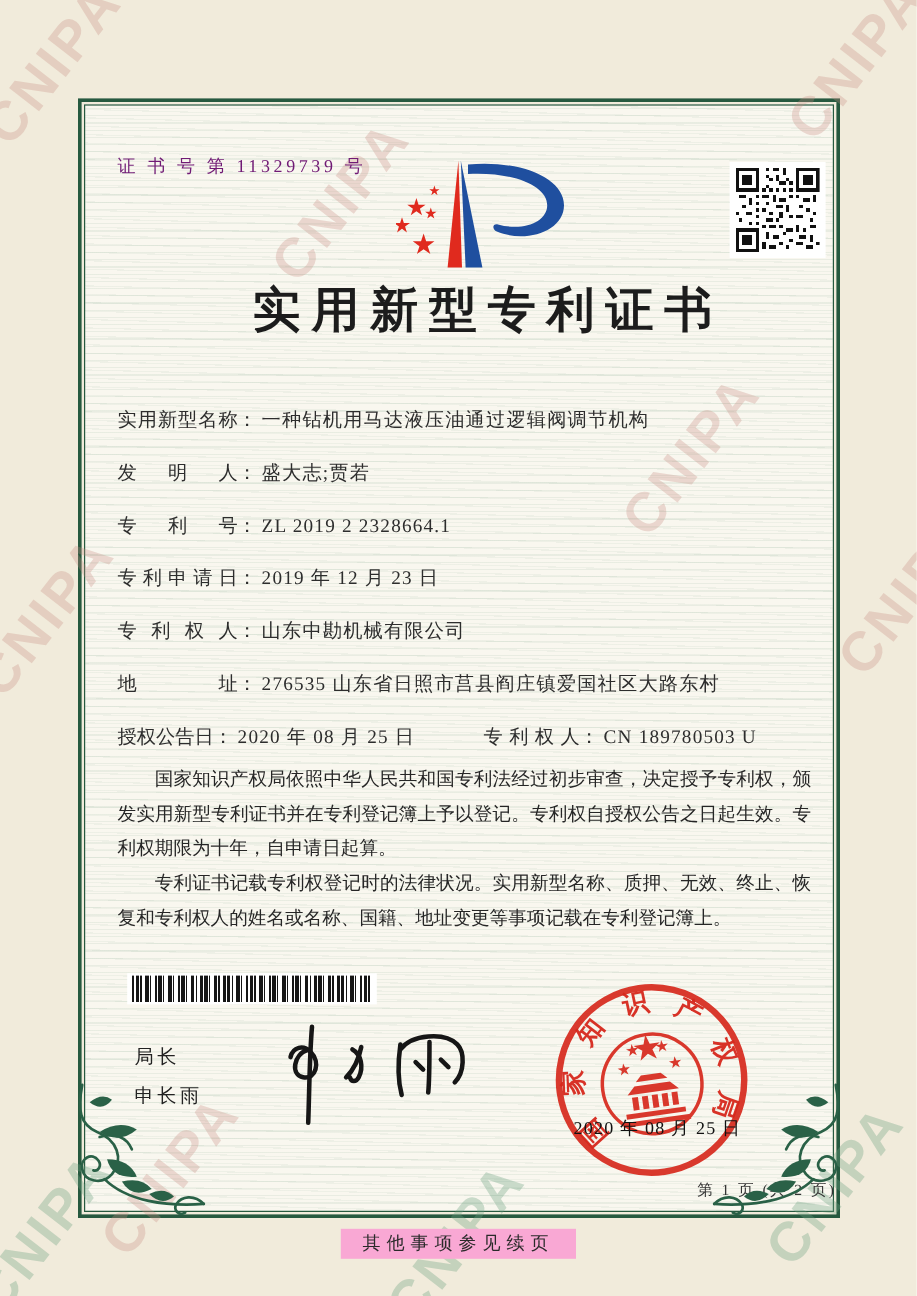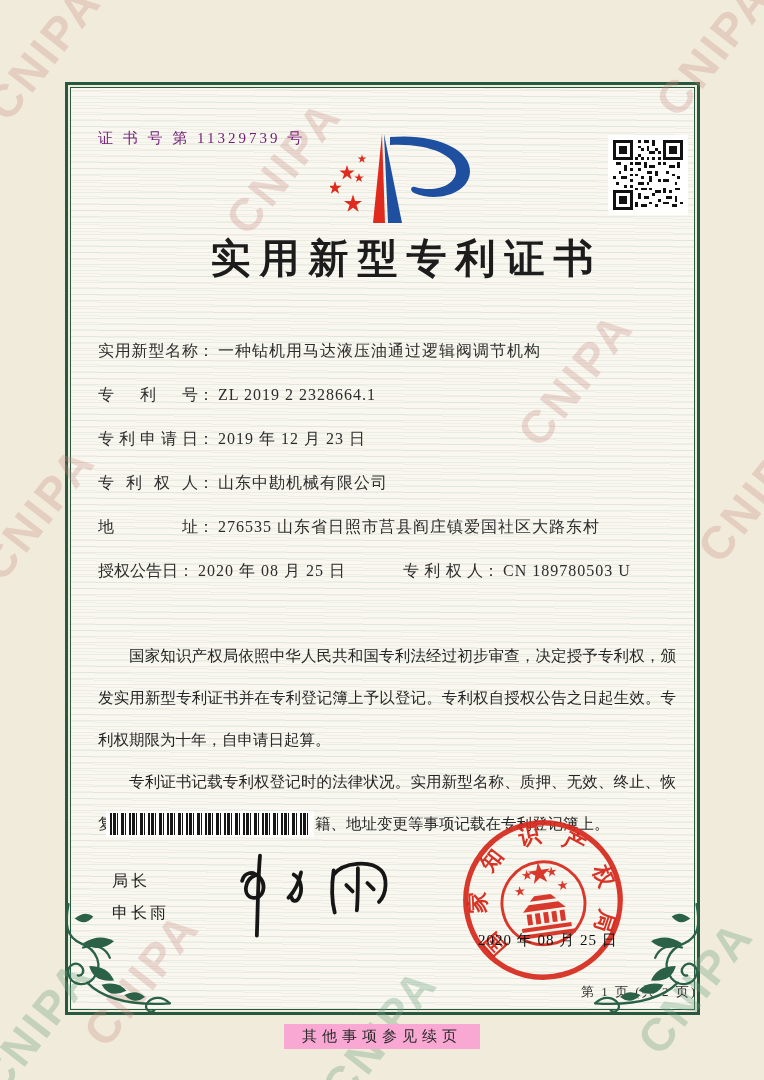--- a/index.html
+++ b/index.html
@@ -39,21 +39,21 @@
 
   .fields { left:30px; top:244px; width:575px; font-size:16px; color:#2d2d2d; }
   .frow  { position:relative; height:44px; line-height:44px; white-space:nowrap; }
   .flabel { display:inline-block; width:100px; text-align:justify; text-align-last:justify;
             vertical-align:top; }
   .flabel.short { width:80px; }
   .fvalue { letter-spacing:1px; }
   .gpair2 { position:absolute; left:305px; top:0; }
 
   .paras { left:30px; top:550px; width:578px; }
-  .paras p { font-size:15.5px; line-height:42px; text-indent:2em; text-align:justify;
+  .paras p { font-size:15.5px; line-height:29px; text-indent:2em; text-align:justify;
              color:#262626; margin:0; }
 
   .barcode { left:38px; top:726px; width:208px; height:26px; background:#fff; padding:2px 4px; }
   .barcode-bars { width:100%; height:100%;
       background:repeating-linear-gradient(90deg,
         #161616 0 2px, #fff 2px 3px, #161616 3px 6px, #fff 6px 7px,
         #161616 7px 8px, #fff 8px 11px, #161616 11px 14px, #fff 14px 15px,
         #161616 15px 16px, #fff 16px 19px); }
 
   .signer-title, .signer-name { left:44px; font-family:"Liberation Sans","DejaVu Sans",sans-serif;
@@ -135,20 +135,24 @@
         </g>
       </svg>
     </div>
 
     <div class="fg title">实用新型专利证书</div>
 
     <div class="fg fields">
       <div class="frow">
         <span class="flabel">实用新型名称</span><span>：</span>
         <span class="fvalue">一种钻机用马达液压油通过逻辑阀调节机构</span>
+      </div>
+      <div class="frow">
+        <span class="flabel">发明人</span><span>：</span>
+        <span class="fvalue">盛大志;贾若</span>
       </div>
       <div class="frow">
         <span class="flabel">专利号</span><span>：</span>
         <span class="fvalue">ZL 2019 2 2328664.1</span>
       </div>
       <div class="frow">
         <span class="flabel">专利申请日</span><span>：</span>
         <span class="fvalue">2019 年 12 月 23 日</span>
       </div>
       <div class="frow">

